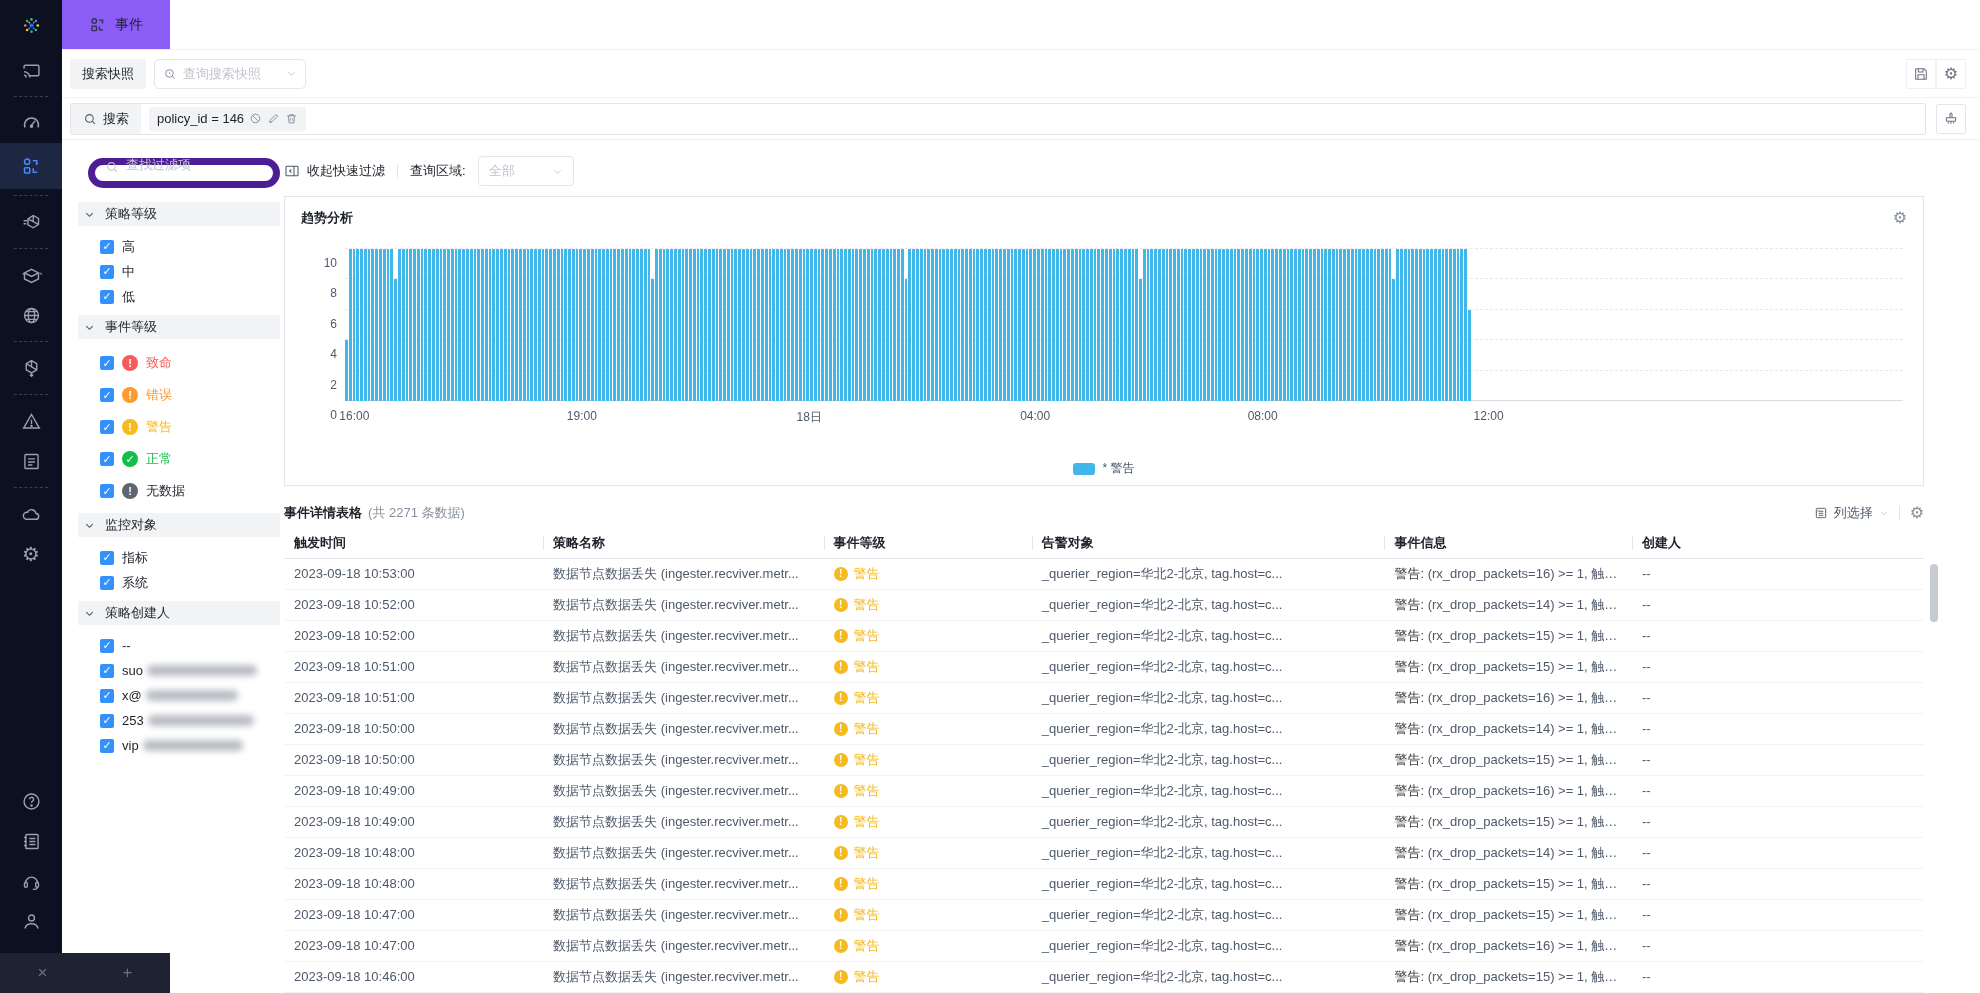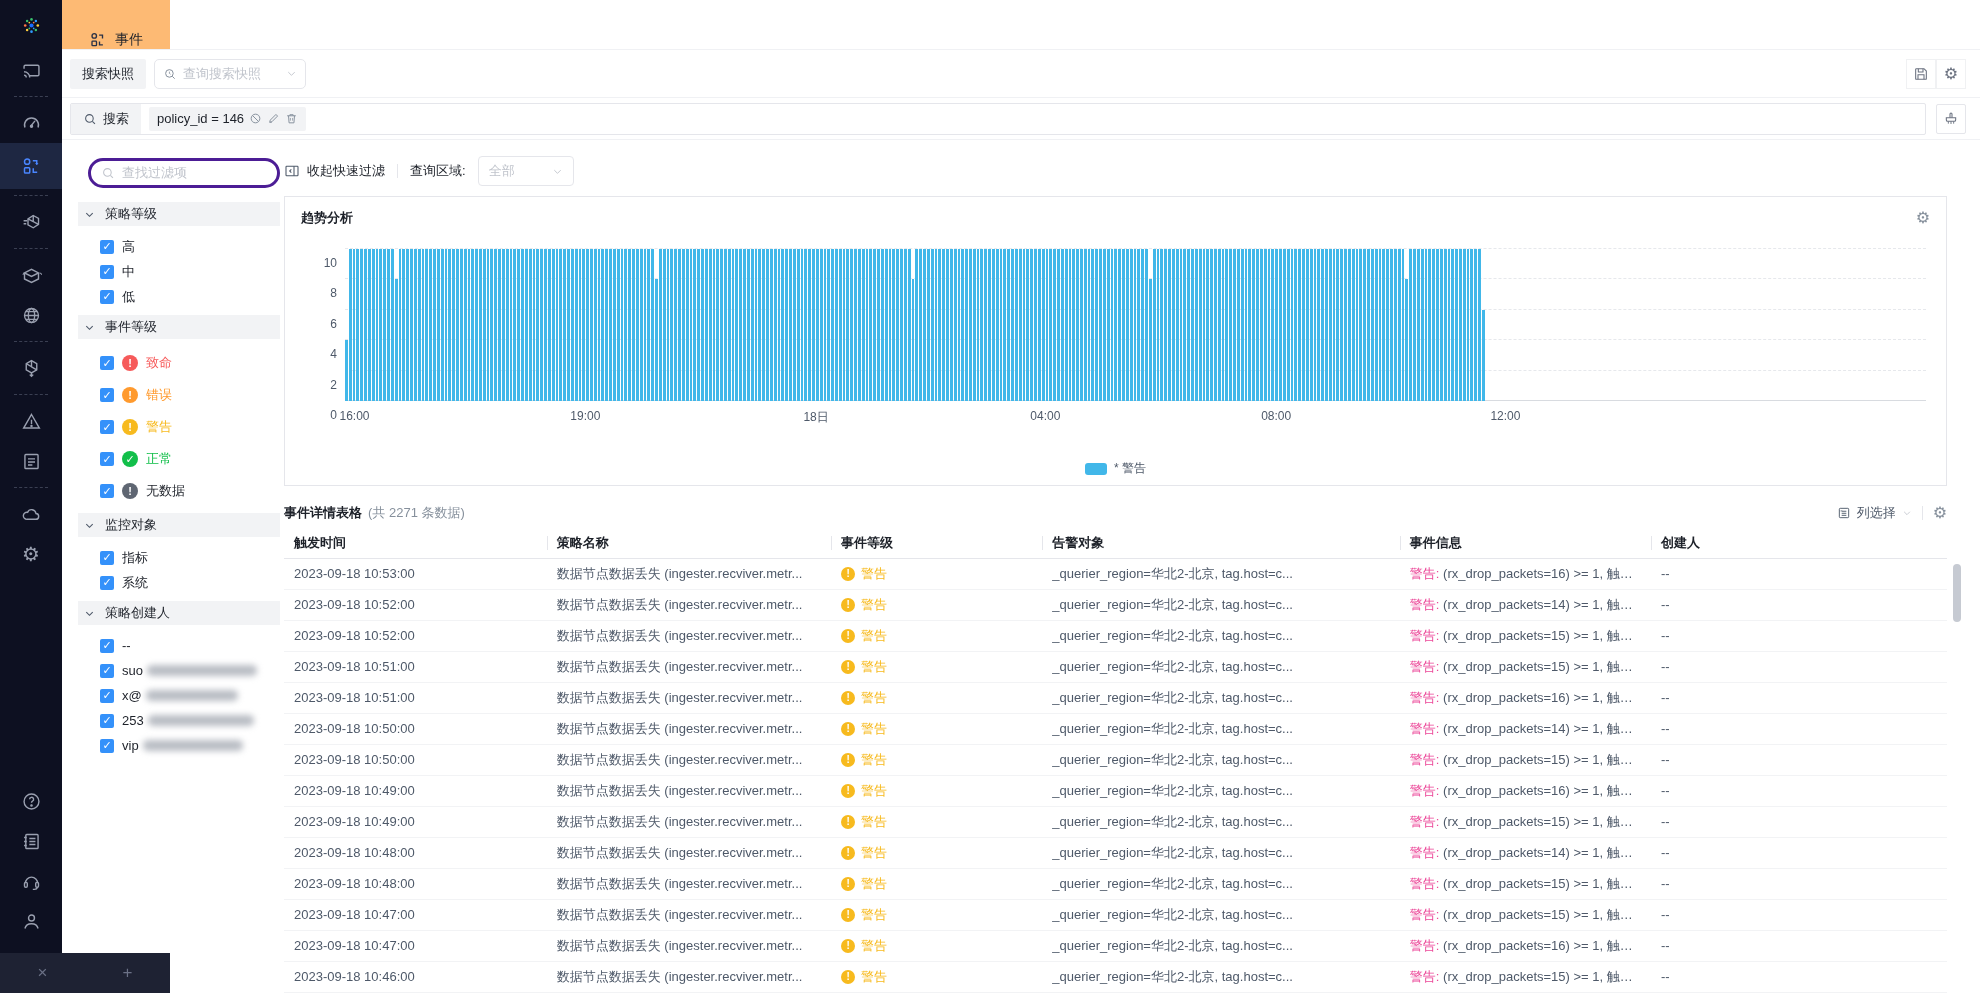--- a/index.html
+++ b/index.html
@@ -18,21 +18,21 @@
   .rail .rspacer { flex:1; }
   .rail-bottom { position:absolute; left:0; bottom:0; width:170px; height:40px; background:#1e2233;
                  display:flex; align-items:center; color:#6b7186; font-size:17px; }
   .rail-bottom span { width:85px; text-align:center; cursor:pointer; }
 
   
   .main { flex:1; display:flex; flex-direction:column; height:100%; min-width:0; }
 
   
   .topbar { height:50px; flex:none; display:flex; align-items:stretch; border-bottom:1px solid #f0f1f4; position:relative; }
-  .primary-tab { width:108px; background:#fdba74; display:flex; align-items:flex-end; justify-content:center;
+  .primary-tab { width:108px; background:#8b5cf6; display:flex; align-items:center; justify-content:center;
                  gap:8px; font-size:14px; color:#1d2129; cursor:pointer; }
   .primary-tab svg { width:18px; height:18px; color:#2b3246; }
   .tabs { display:flex; align-items:stretch; margin-left:28px; gap:42px; }
   .tab { display:flex; align-items:center; color:#80868f; font-size:14px; cursor:pointer; position:relative; }
   .tab.active { color:#3e87f8; }
   .tab.active::after { content:""; position:absolute; left:-10px; right:-10px; bottom:0; height:3px;
                        background:#3e87f8; border-radius:2px; }
   .topbar-right { margin-left:auto; display:flex; align-items:center; gap:10px; padding-right:16px; }
   .btn-group { display:flex; border:1px solid #e5e6eb; border-radius:3px; height:34px; }
   .btn-seg { display:flex; align-items:center; gap:7px; padding:0 14px; color:#4e5969; cursor:pointer; }
@@ -64,36 +64,36 @@
   .filter-tag svg { width:13px; height:13px; }
   .brush-btn { width:30px; height:30px; border:1px solid #e5e6eb; border-radius:2px; display:flex;
                align-items:center; justify-content:center; color:#6b7280; cursor:pointer; flex:none; }
   .brush-btn svg { width:16px; height:16px; }
 
   
   .content { flex:1; display:flex; min-height:0; padding:0 0 0 8px; }
 
   
   .fpanel { width:214px; flex:none; padding:18px 4px 0 18px; overflow:hidden; }
-  .fsearch { width:192px; height:30px; border:3px solid #4c1d95; border-radius:15px; display:flex;
-             align-items:center; gap:7px; padding:0 10px; color:#c0c4cc; margin-bottom:14px; }
+  .fsearch { width:192px; height:30px; border:7px solid #4c1d95; border-radius:15px; display:flex;
+             align-items:flex-end; gap:7px; padding:7px 10px; color:#c0c4cc; margin-bottom:14px; }
   .fsearch svg { width:14px; height:14px; }
   .fsec { background:#f2f3f5; height:24px; display:flex; align-items:center; gap:10px; padding:0 6px;
           color:#1d2129; margin:6px 0 8px -10px; width:202px; cursor:pointer; }
   .fsec svg { width:11px; height:11px; color:#4e5969; }
   .f-item { height:25px; display:flex; align-items:center; gap:8px; padding-left:12px; cursor:pointer; color:#1d2129; }
   .f-item.sev { height:32px; }
   .cb { width:14px; height:14px; background:#3491fa; border-radius:2px; color:#fff; font-size:11px;
         display:flex; align-items:center; justify-content:center; flex:none; }
   .sevicon { width:16px; height:16px; border-radius:50%; color:#fff; font-size:11px; font-weight:bold;
              display:flex; align-items:center; justify-content:center; flex:none; }
   .blurblob { height:11px; border-radius:5px; background:#b9bdc4; filter:blur(3px); display:inline-block; }
 
   
-  .rcontent { flex:1; min-width:0; display:flex; flex-direction:column; padding:0 33px 0 0; }
+  .rcontent { flex:1; min-width:0; display:flex; flex-direction:column; padding:0 56px 0 0; }
   .qf-row { height:56px; flex:none; display:flex; align-items:center; gap:12px; padding-top:6px; }
   .qf-collapse { display:flex; align-items:center; gap:7px; color:#1d2129; cursor:pointer; }
   .qf-collapse svg { width:16px; height:16px; color:#4e5969; }
   .qf-sep { width:1px; height:14px; background:#e5e6eb; }
   .qf-region-label { color:#1d2129; }
   .qf-select { width:96px; height:30px; border:1px solid #e5e6eb; border-radius:4px; display:flex;
                align-items:center; padding:0 10px; color:#c0c4cc; background:#fff; cursor:not-allowed; }
   .qf-select .ph { flex:1; }
   .qf-select svg { width:11px; height:11px; }
 
@@ -124,21 +124,21 @@
   .th-sep { width:1px; height:14px; background:#e5e6eb; margin:0 10px; }
   .table-gear { color:#86909c; cursor:pointer; }
   table { width:100%; border-collapse:collapse; table-layout:fixed; }
   thead th { text-align:left; font-weight:bold; color:#1d2129; height:30px; padding:0 10px;
              border-bottom:1px solid #e5e6eb; position:relative; white-space:nowrap; overflow:hidden; }
   thead th + th::before { content:""; position:absolute; left:0; top:8px; height:14px; width:1px; background:#e5e6eb; }
   tbody td { height:31px; padding:0 10px; color:#4e5969; border-bottom:1px solid #f2f3f5;
              white-space:nowrap; overflow:hidden; text-overflow:ellipsis; }
   .lvl-badge { display:inline-flex; align-items:center; gap:6px; color:#f7ba1e; }
   .lvl-badge .sevicon { width:14px; height:14px; font-size:10px; }
-  .warn-prefix { color:#ec4899; }
+  .warn-prefix { color:#404040; }
   .scroll-thumb { position:absolute; right:-14px; top:66px; width:8px; height:58px; border-radius:4px;
                   background:#c6cad2; cursor:grab; }
   svg { display:block; }
 </style>
 </head>
 <body>
 
 <div class="app">
 
   <div class="rail">

